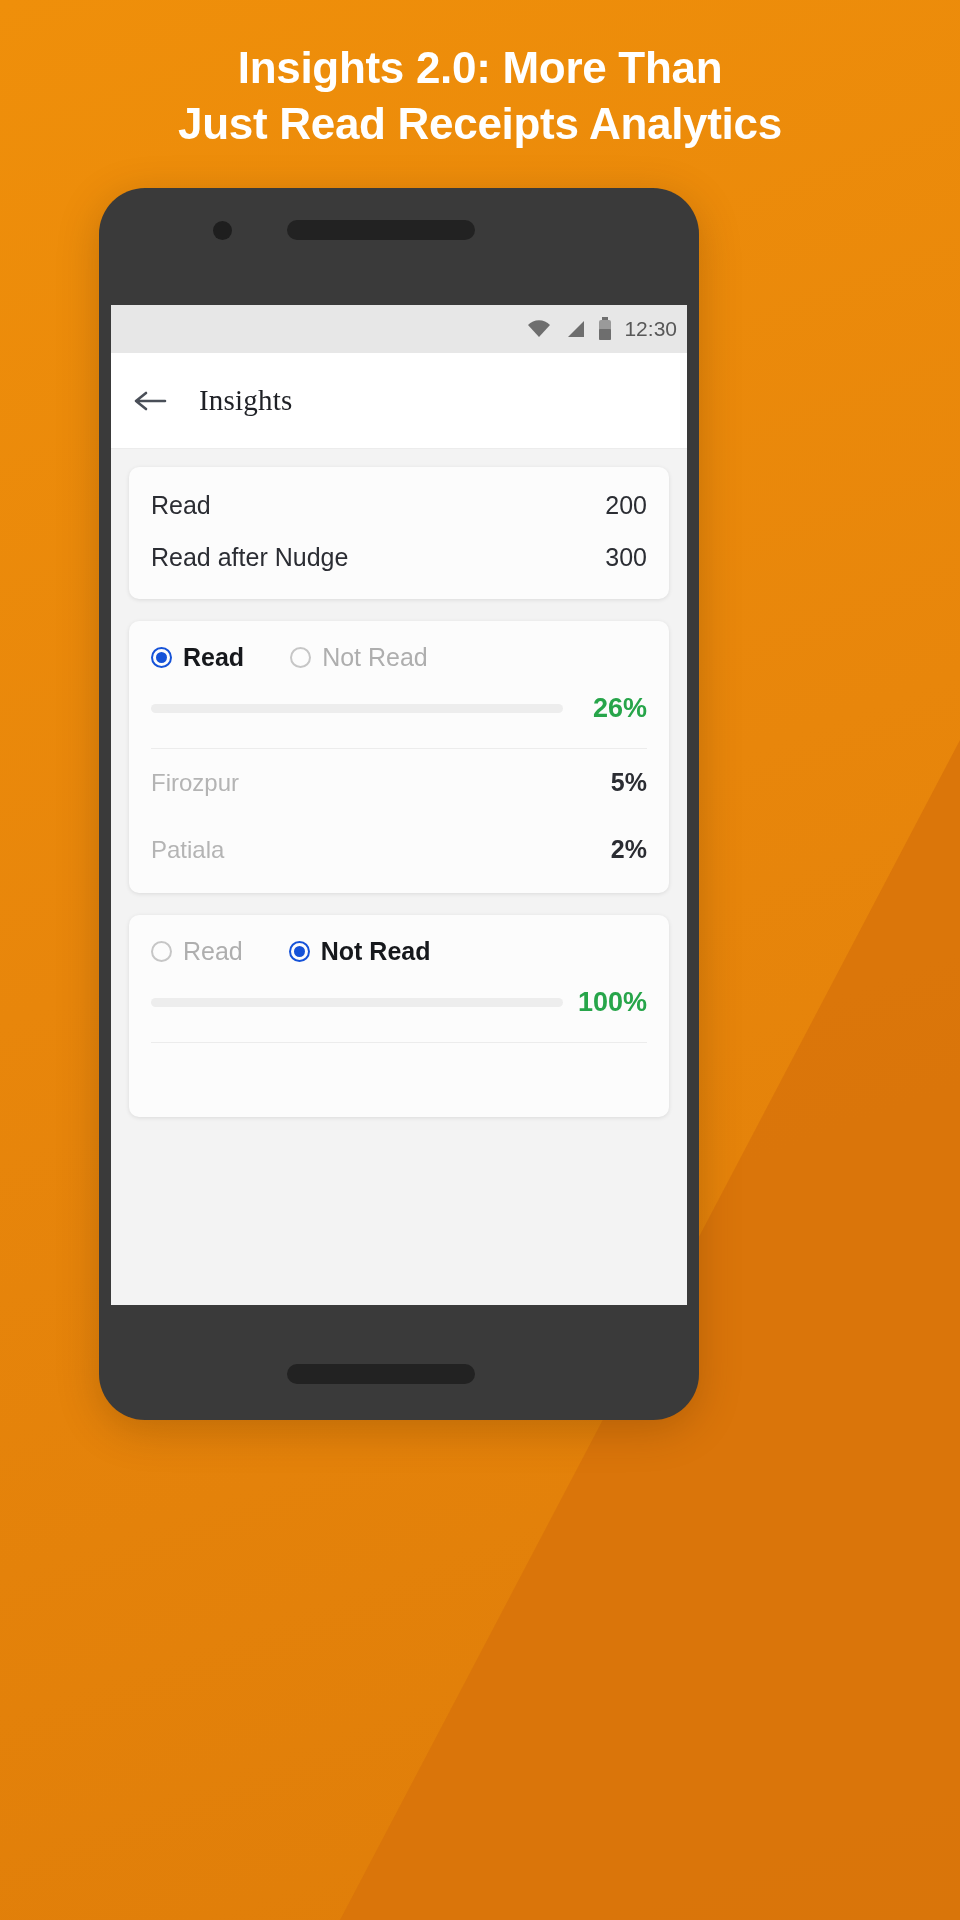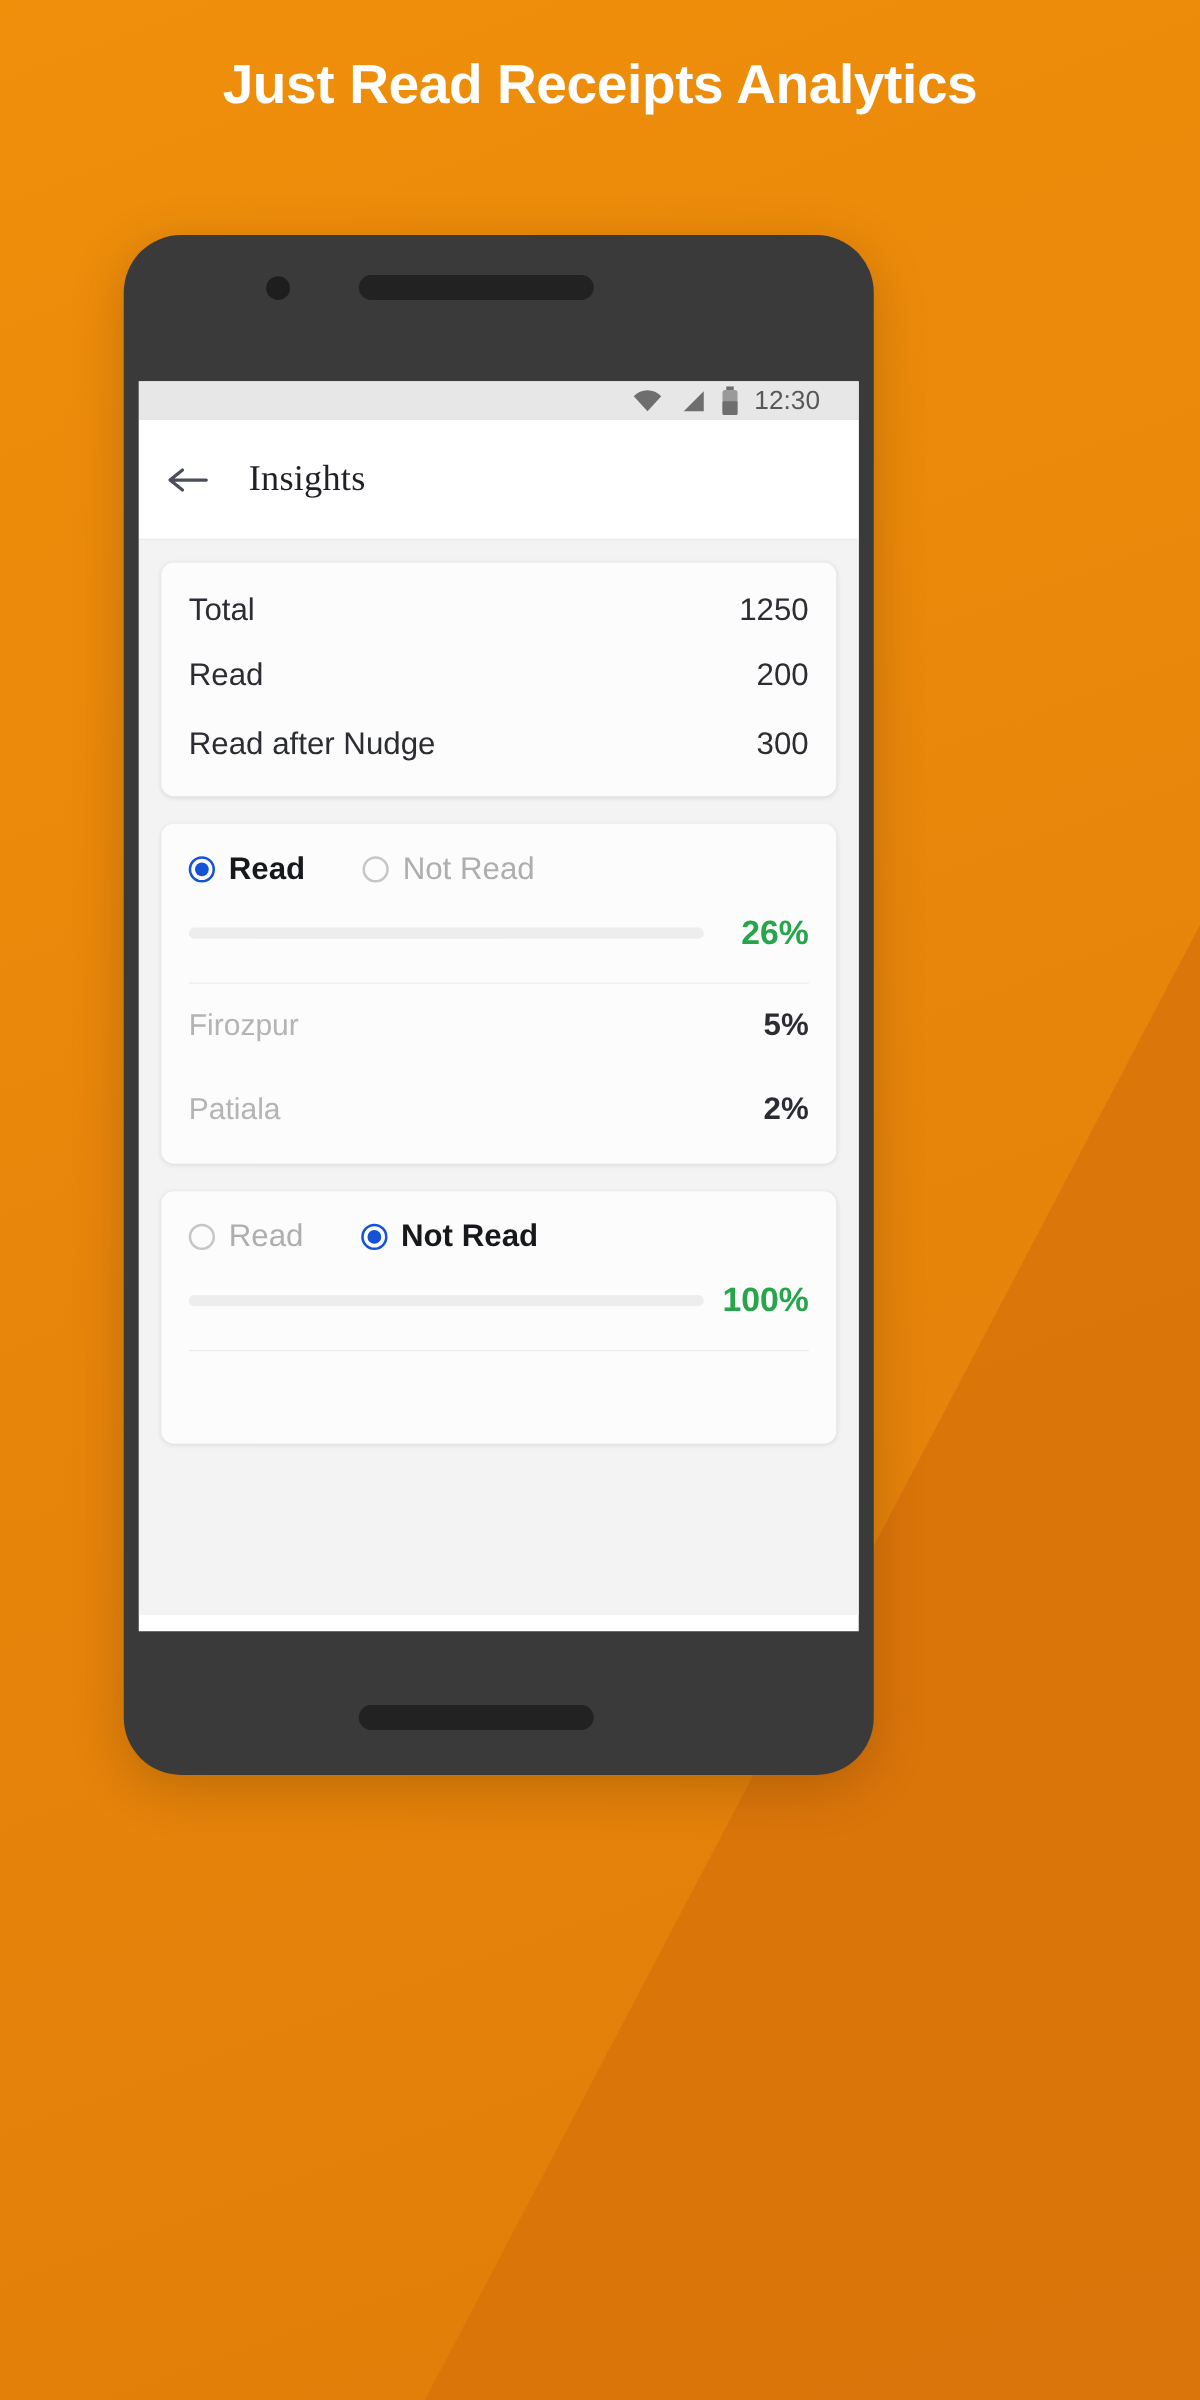--- a/index.html
+++ b/index.html
@@ -99,26 +99,26 @@
     left: 12px;
     top: 117px;
     width: 576px;
     height: 1000px;
     background: #ffffff;
     overflow: hidden;
   }
 
   
   #statusbar {
-    height: 31px;
+    height: 48px;
     background: #e7e7e7;
     display: flex;
     align-items: center;
     justify-content: flex-end;
-    padding-right: 31px;
+    padding-right: 10px;
     gap: 12px;
   }
   #statusbar .sb-icon { display: flex; align-items: center; }
   .sb-time {
     font-size: 21px;
     color: #585858;
     font-family: "Liberation Sans", sans-serif;
   }
 
   
@@ -268,20 +268,21 @@
   .break-name { font-size: 24px; color: #b4b4b4; }
   .break-pct { font-size: 25px; color: #2b2d33; font-weight: bold; }
   .break-list { padding-bottom: 10px; }
 </style>
 </head>
 <body>
 
 <div id="promo-bg"></div>
 
 <div id="headline">
+  <span class="hl-line">Insights 2.0: More Than</span>
   <span class="hl-line">Just Read Receipts Analytics</span>
 </div>
 
 <div id="phone">
   <div id="phone-top">
     <div id="phone-camera"></div>
     <div id="phone-speaker"></div>
   </div>
   <div id="phone-home"></div>
 
@@ -314,24 +315,20 @@
           <path d="M13 5 L3 13 L13 21 M3 13 L32 13" stroke="#4a4f58" stroke-width="2.6" fill="none" stroke-linecap="round" stroke-linejoin="round"></path>
         </svg>
       </span>
       <span id="appbar-title">Insights</span>
     </div>
 
     <div id="content">
 
       <div class="card summary-card">
         <div class="summary-row">
-          <span class="summary-label">Total</span>
-          <span class="summary-value">1250</span>
-        </div>
-        <div class="summary-row">
           <span class="summary-label">Read</span>
           <span class="summary-value">200</span>
         </div>
         <div class="summary-row">
           <span class="summary-label">Read after Nudge</span>
           <span class="summary-value">300</span>
         </div>
       </div>
 
       <div class="card">

